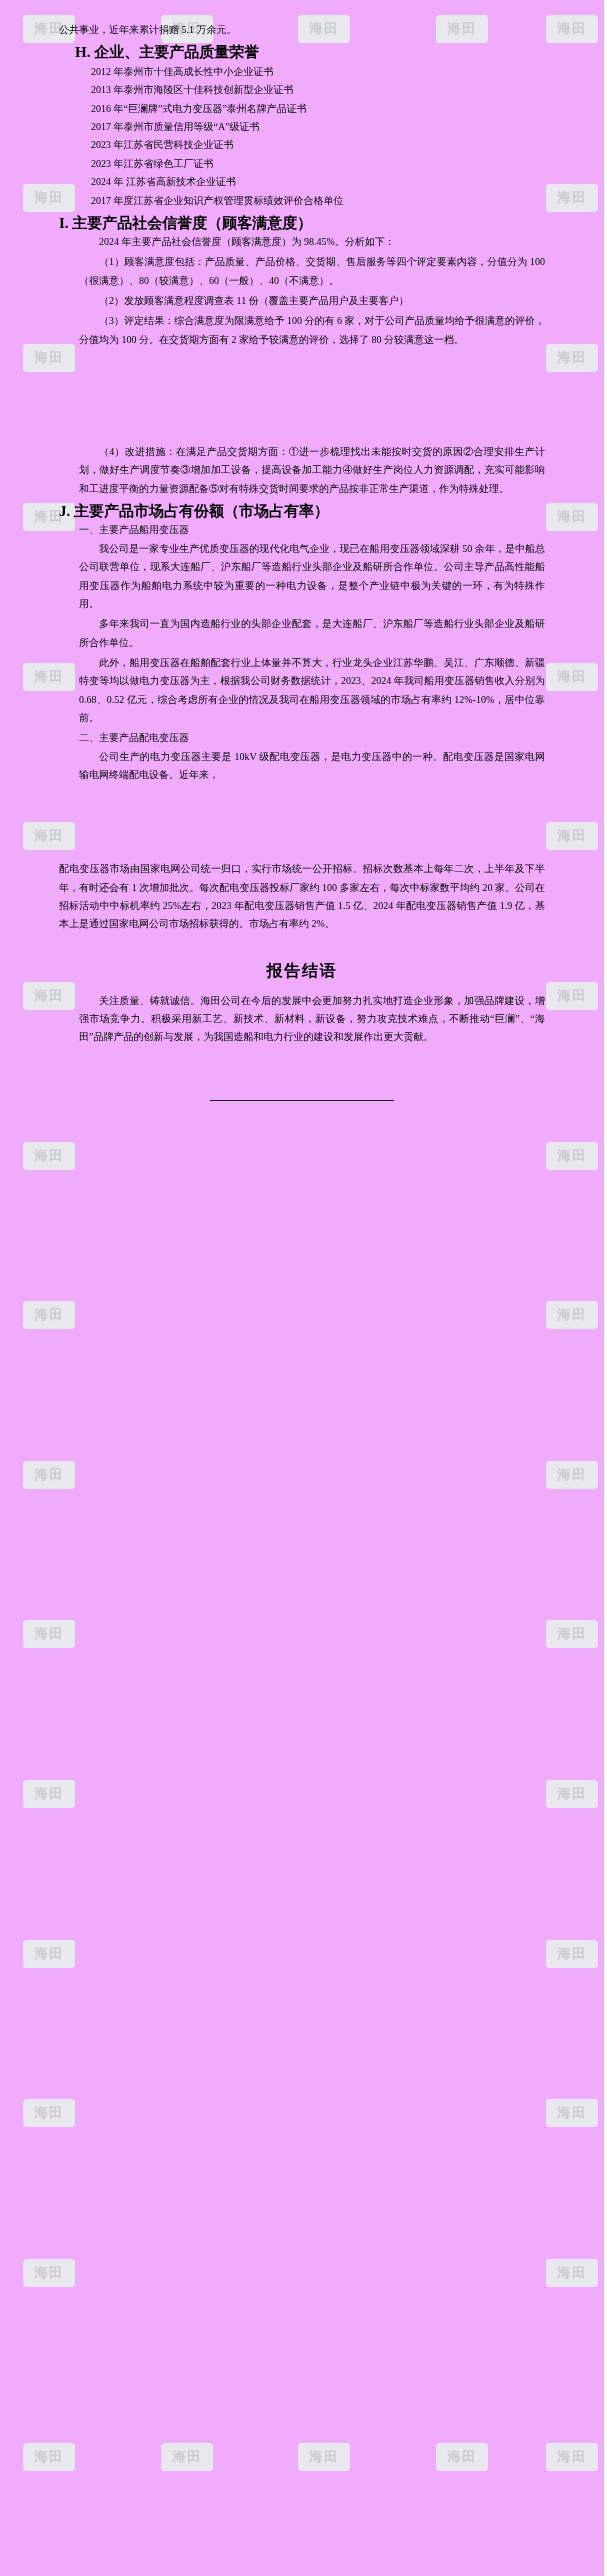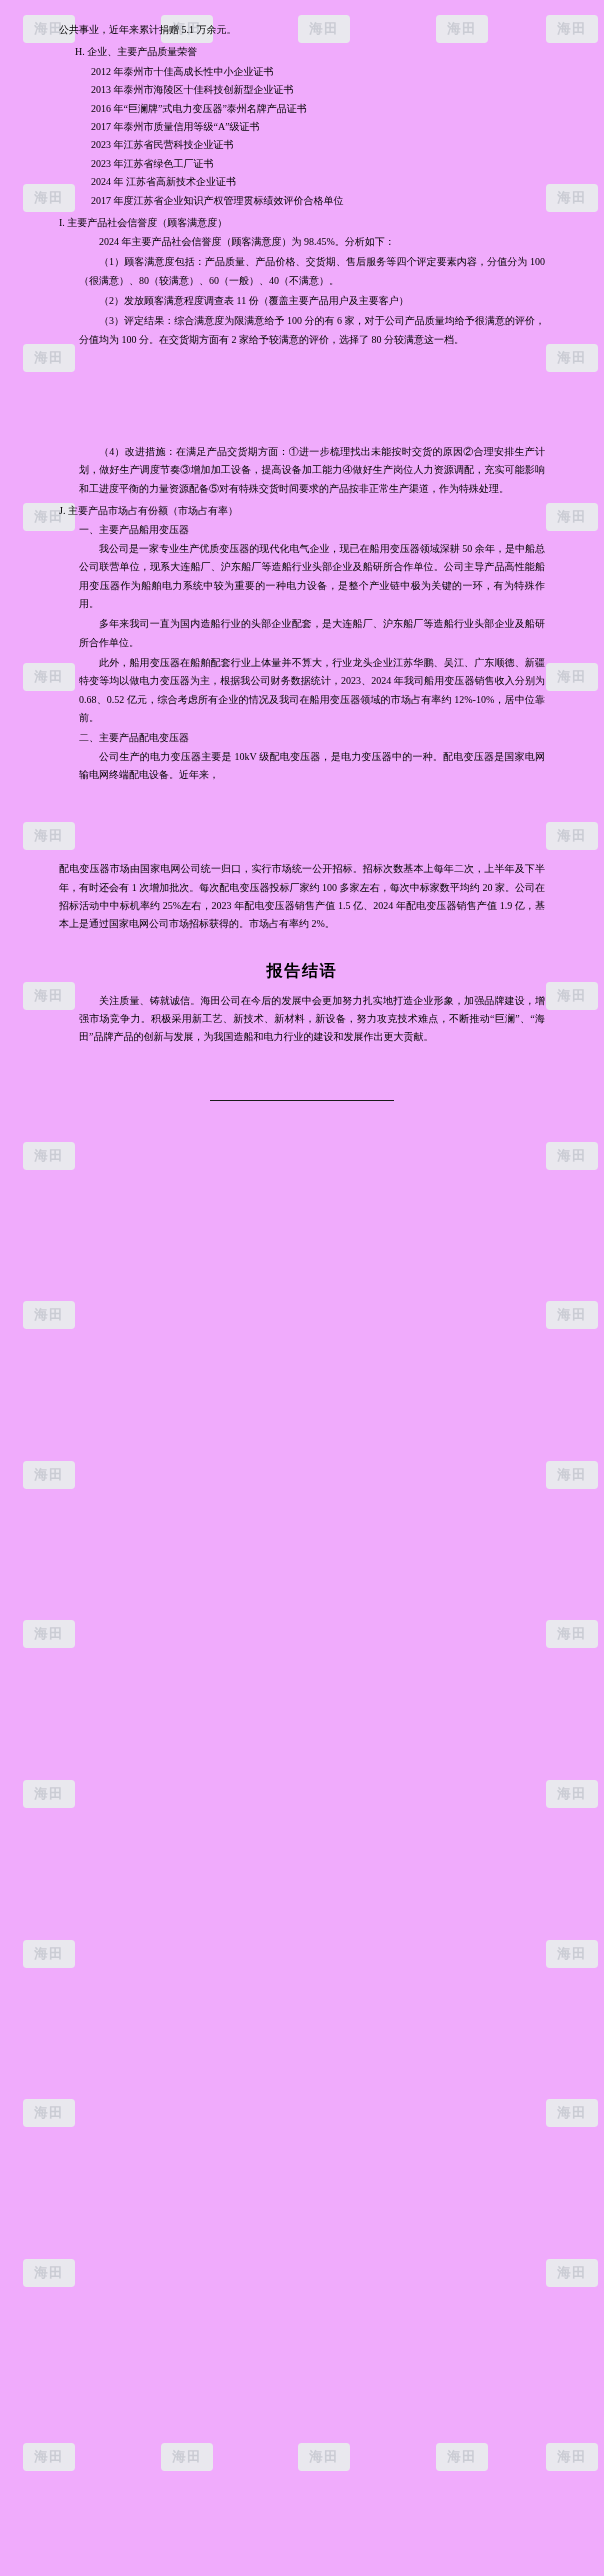--- a/index.html
+++ b/index.html
@@ -62,22 +62,22 @@
     font-size: 10px;
     line-height: 18.4px;
     margin: 0;
   }
   .cert-item {
     font-size: 10px;
     line-height: 18.4px;
     margin: 0 0 0 32px;
   }
   .heading-bold {
-    font-weight: normal;
-    font-size: 10px;
+    font-weight: bold;
+    font-size: 15px;
     line-height: 18.4px;
     margin: 3.7px 0 1.2px 0;
   }
   .heading-indent {
     margin-left: 16px;
   }
   .sub-heading {
     font-weight: normal;
     font-size: 10px;
     line-height: 18.4px;

